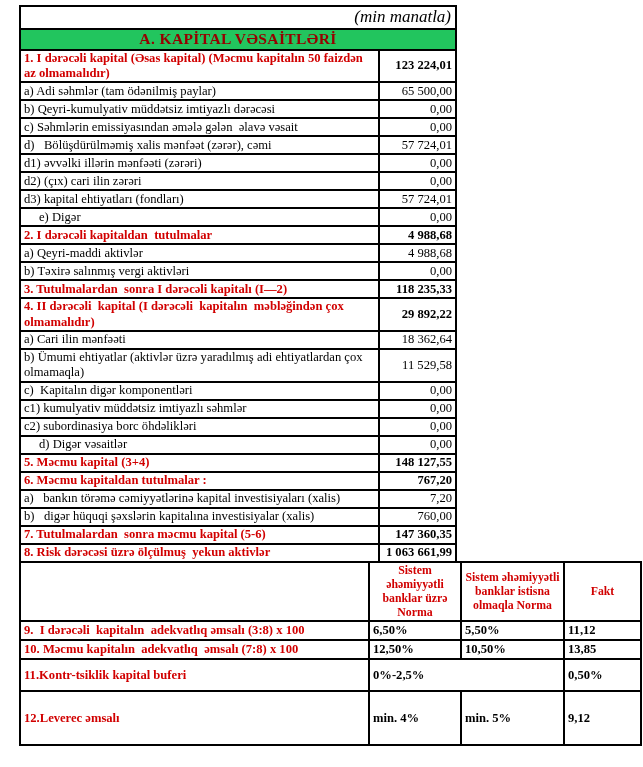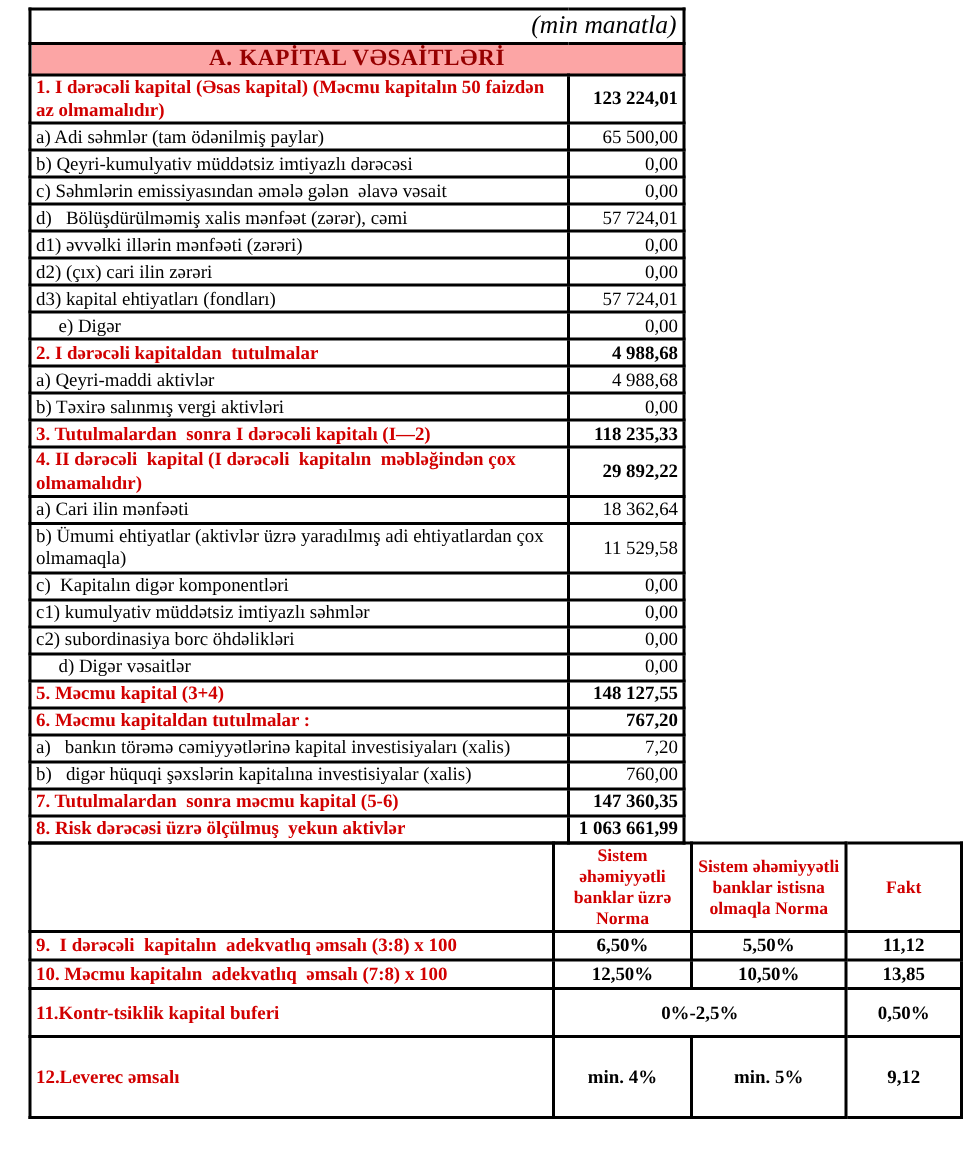--- a/index.html
+++ b/index.html
@@ -24,28 +24,28 @@
   #ratio-table tr.rtall{height:32px}
   #ratio-table tr.rtaller{height:54px}
 
   .lbl{text-align:left;white-space:pre-wrap}
   .red{color:#d10000;font-weight:bold}
   .val{text-align:right}
   .bold{font-weight:bold}
   .ind{padding-left:18px}
   .unit{font-style:italic;text-align:right;font-size:17px;padding-right:4px}
   .banner{
-    background:#fca5a5;color:#960000;text-align:center;
+    background:#22c55e;color:#960000;text-align:center;
     font-weight:bold;font-size:15.5px;letter-spacing:.4px;
   }
   .hdr{
     color:#d10000;font-weight:bold;text-align:center;
     font-size:11.8px;line-height:1.18;padding:1px 2px;white-space:normal;
   }
-  .pct{text-align:center;font-weight:bold}
+  .pct{text-align:left;font-weight:bold}
 </style>
 </head>
 <body>
 
 <div class="sheet">
 
   <table id="capital-table">
     <colgroup>
         <col style="width:359px">
         <col style="width:77px">

